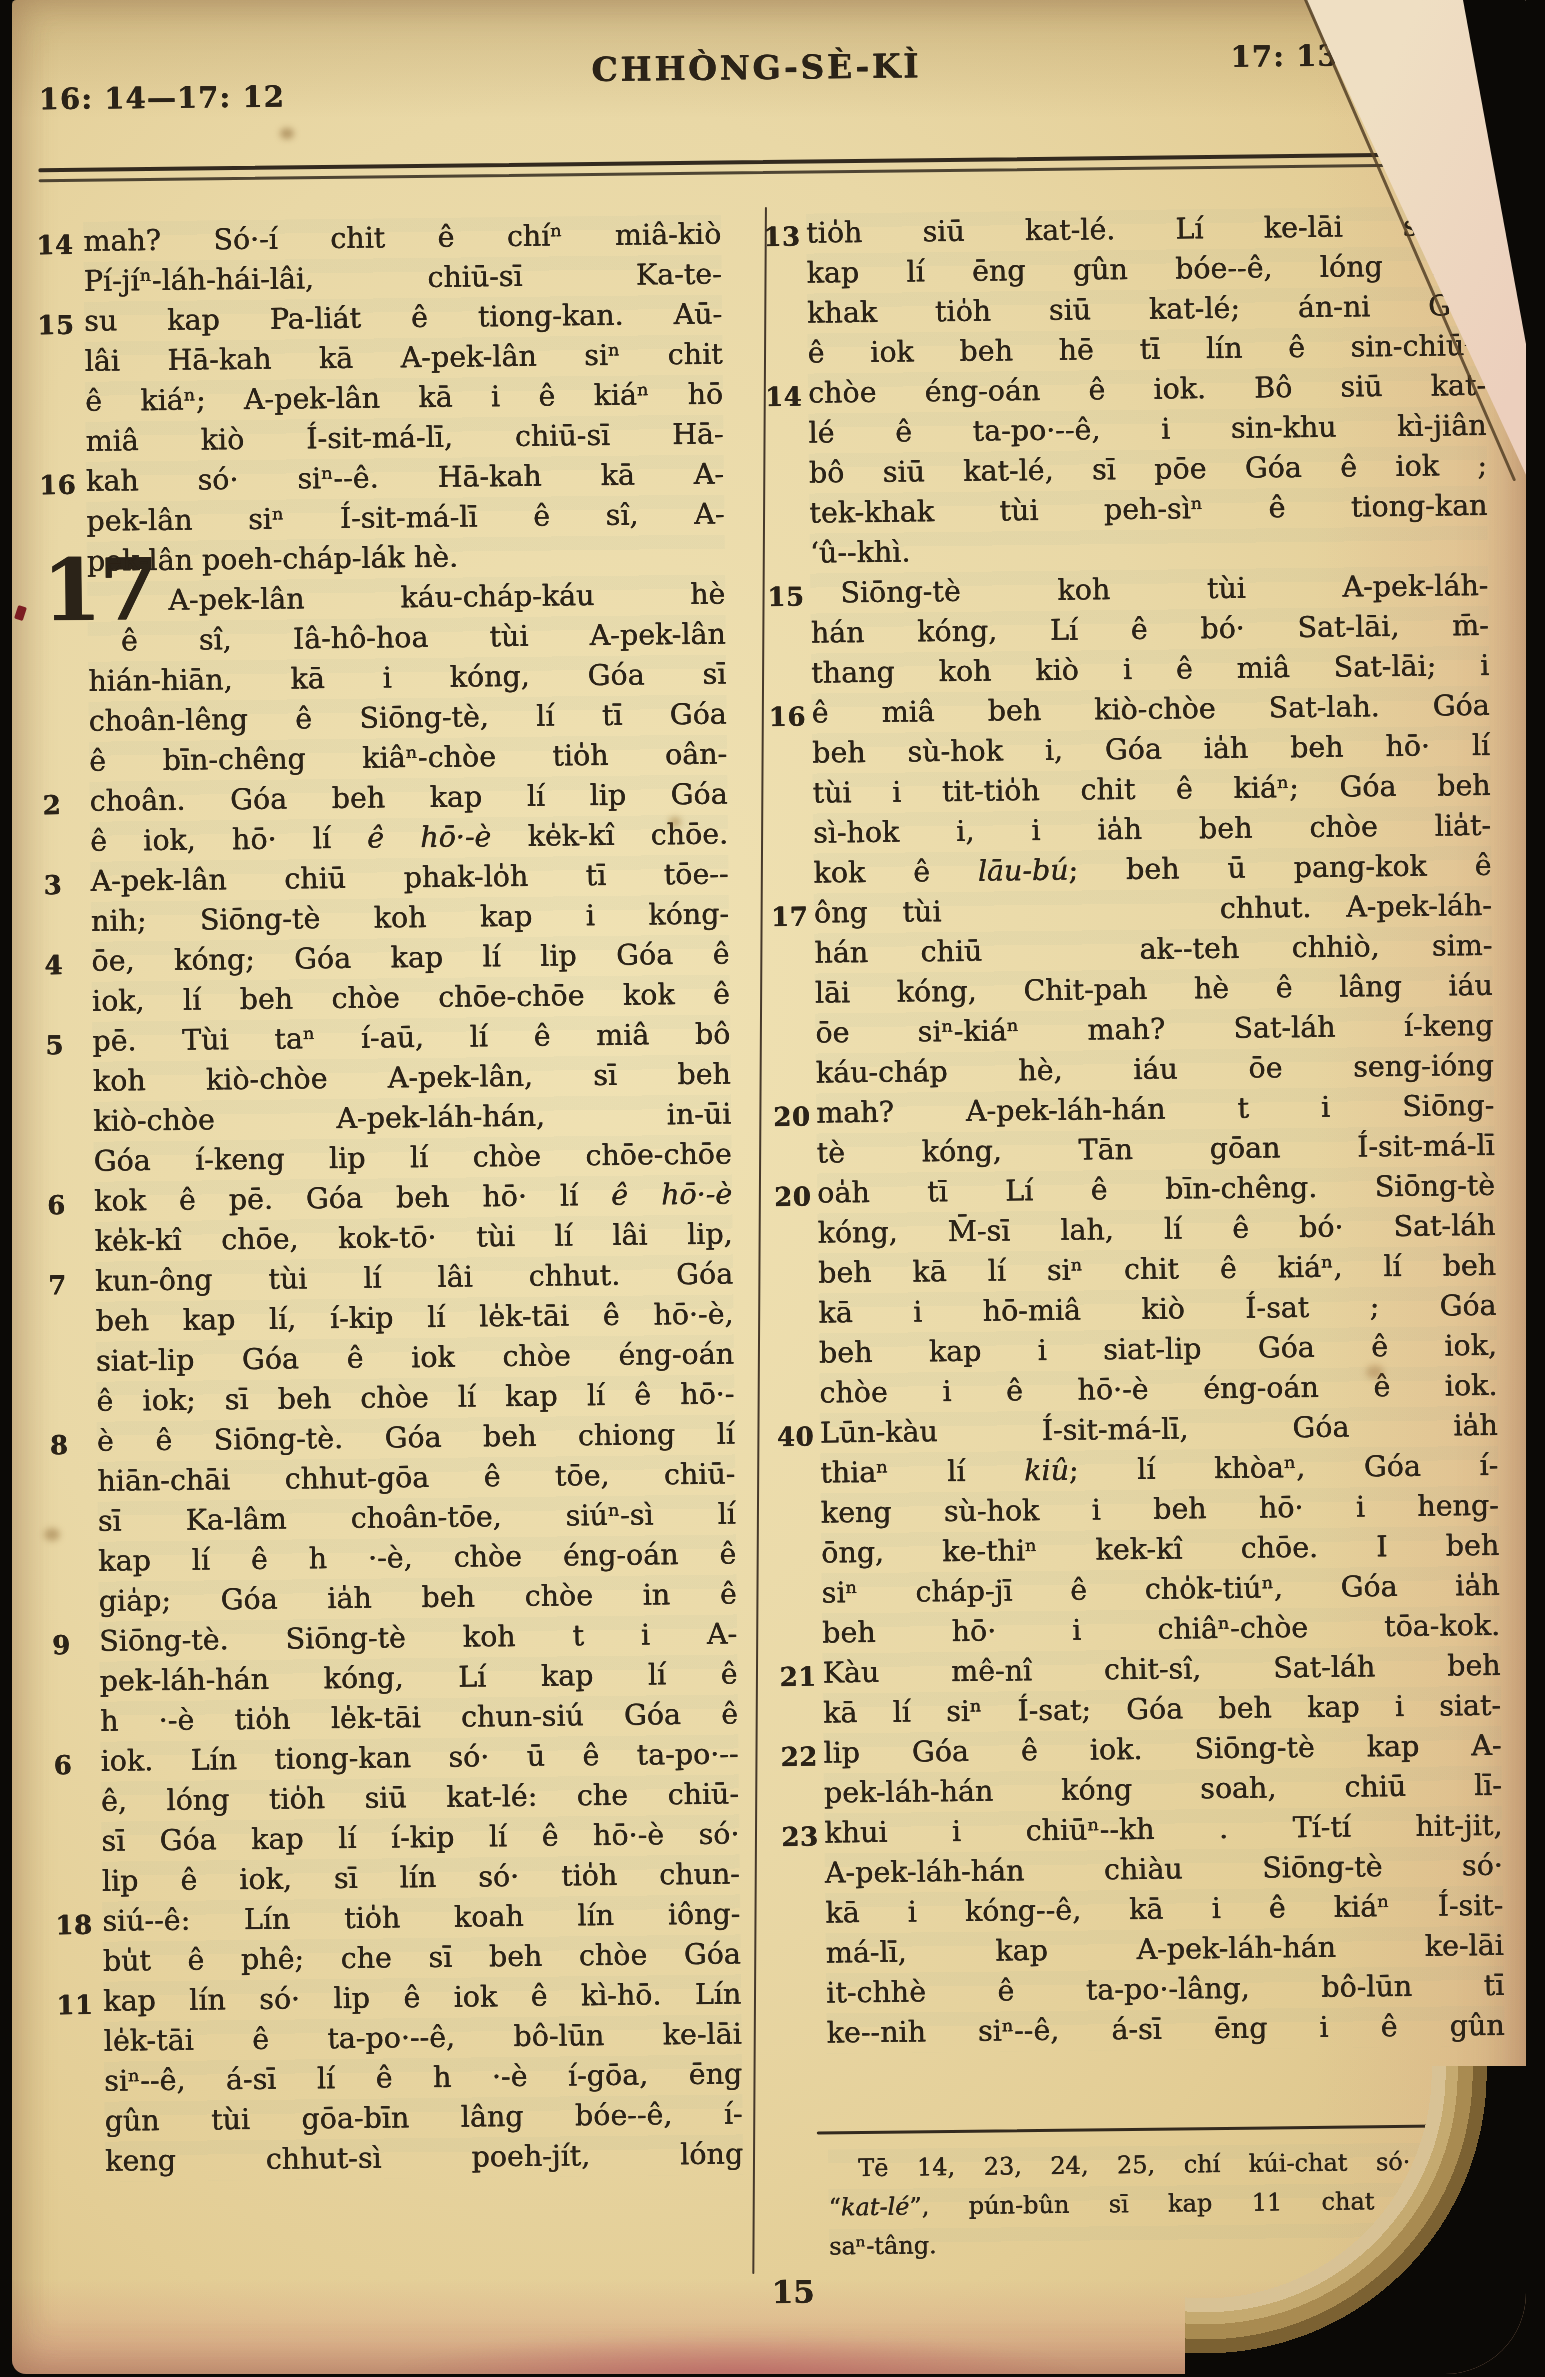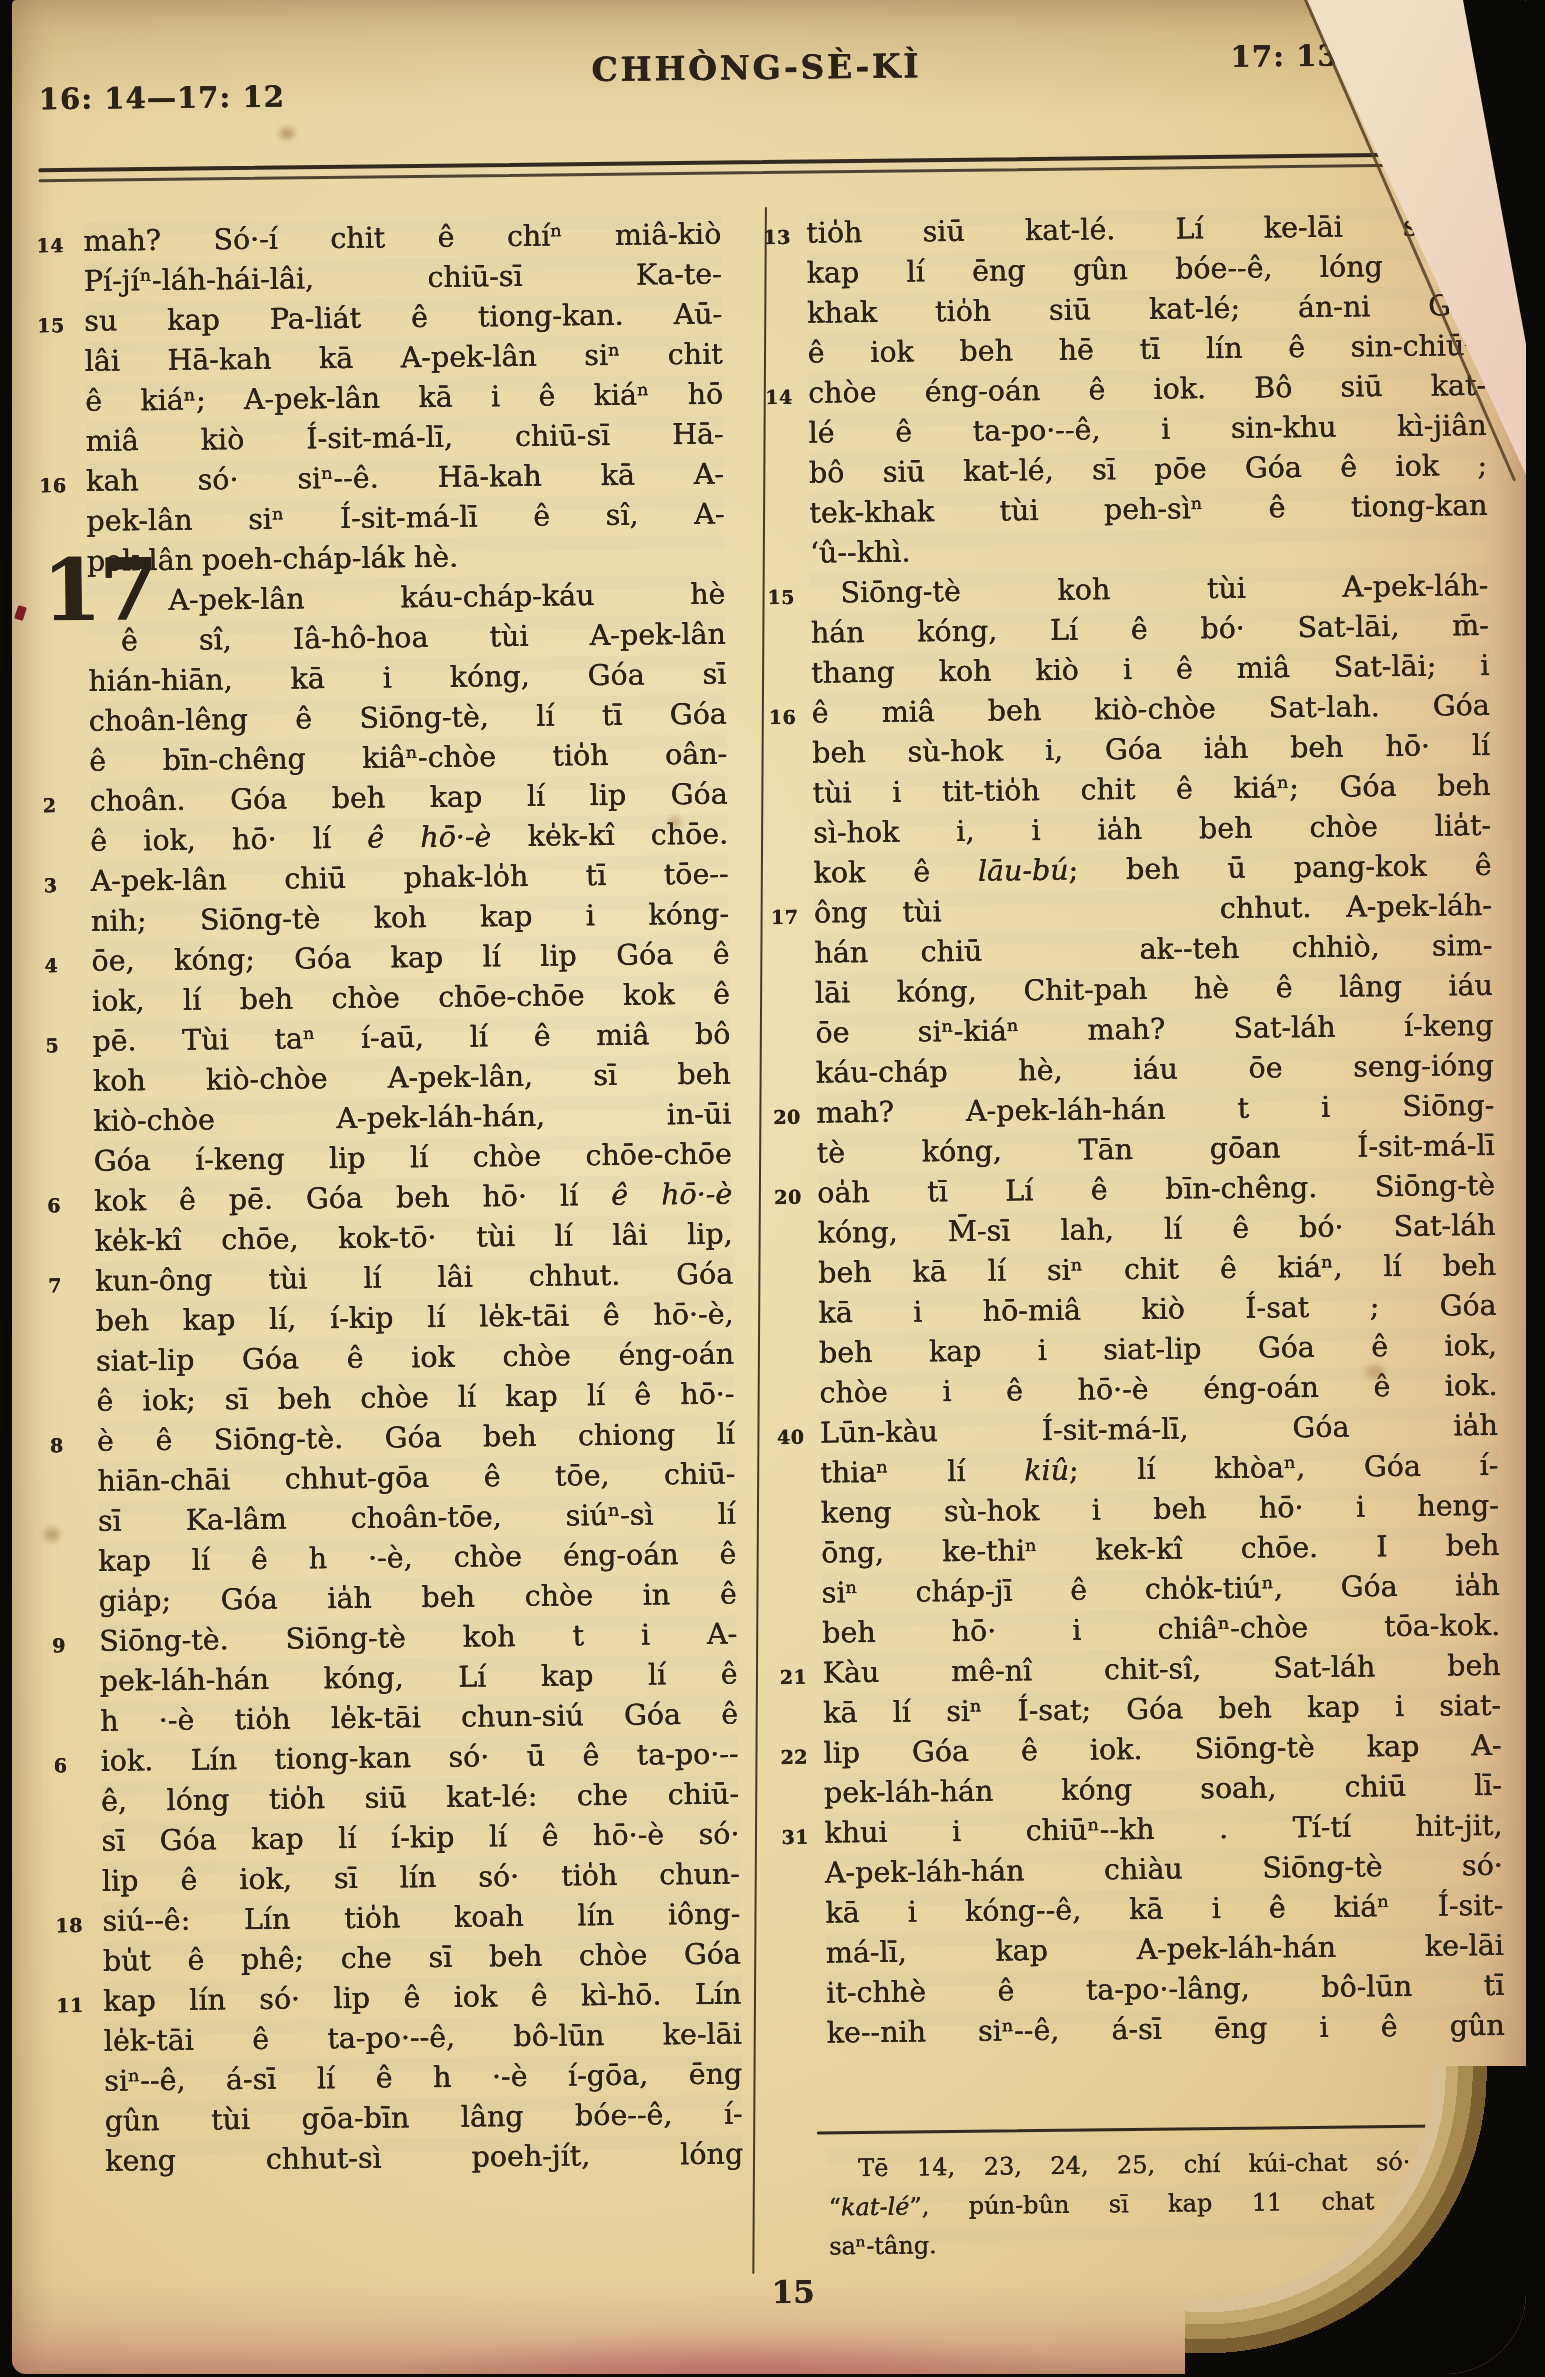--- a/index.html
+++ b/index.html
@@ -27,21 +27,21 @@
   #rule-a{left:38px;top:160px;width:1451px;height:4.3px;}
   #rule-b{left:38px;top:171px;width:1451px;height:2.7px;opacity:.85;}
   #divider{left:764px;top:207px;width:1.6px;height:2067px;transform:rotate(1deg);transform-origin:top center;background:#46392b;}
   #foot-rule{left:794px;top:2132px;width:705px;height:3.2px;}
   
   .col{position:absolute;top:214px;font-size:28.5px;line-height:40px;}
   #col-left{left:82px;width:638px;}
   #col-right{left:805px;width:678px;}
   .line{position:relative;height:40px;white-space:nowrap;text-align:justify;text-align-last:justify;}
   .line.noj{text-align:left;text-align-last:left;}
-  .vnum{position:absolute;top:3.2px;font-size:19px;font-weight:bold;letter-spacing:0.5px;}
+  .vnum{position:absolute;top:3.2px;font-size:26px;font-weight:bold;letter-spacing:0.5px;}
   #col-left .vnum{left:-47px;width:35px;text-align:right;}
   #col-right .vnum{left:-43px;width:33px;}
   #chapnum{position:absolute;left:-45px;top:348px;font-size:85px;font-weight:bold;letter-spacing:-2.1px;}
   #footnote{position:absolute;left:805px;top:2150px;width:678px;font-size:24px;line-height:39px;}
   #footnote .line{height:39px;}
   #pagenum{position:absolute;left:720px;top:2274px;width:97px;text-align:center;font-size:31px;font-weight:bold;}
   
   .fold-paper{position:absolute;top:0;right:0;width:253px;height:516px;
     background:linear-gradient(115deg,#efdfc3 30%,#eccfbd 85%);
     clip-path:polygon(13% 0,100% 0,100% 92%);}
@@ -159,21 +159,21 @@
           <div class="line"><span class="vnum">40</span><span>Lūn-kàu Í-sit-má-lī, Góa ia̍h</span></div>
           <div class="line"><span>thiaⁿ lí </span><i>kiû</i><span>; lí khòaⁿ, Góa í-</span></div>
           <div class="line"><span>keng sù-hok i beh hō· i heng-</span></div>
           <div class="line"><span>ōng, ke-thiⁿ kek-kî chōe.  I beh</span></div>
           <div class="line"><span>siⁿ cháp-jī ê cho̍k-tiúⁿ, Góa ia̍h</span></div>
           <div class="line"><span>beh hō· i chiâⁿ-chòe tōa-kok.</span></div>
           <div class="line"><span class="vnum">21</span><span>Kàu mê-nî chit-sî, Sat-láh beh</span></div>
           <div class="line"><span>kā lí siⁿ Í-sat; Góa beh kap i siat-</span></div>
           <div class="line"><span class="vnum">22</span><span>lip Góa ê iok.  Siōng-tè kap A-</span></div>
           <div class="line"><span>pek-láh-hán kóng soah, chiū lī-</span></div>
-          <div class="line"><span class="vnum">31</span><span>khui i chiūⁿ--kh&nbsp;.  Tí-tí hit-jit,</span></div>
+          <div class="line"><span class="vnum">23</span><span>khui i chiūⁿ--kh&nbsp;.  Tí-tí hit-jit,</span></div>
           <div class="line"><span>A-pek-láh-hán chiàu Siōng-tè só·</span></div>
           <div class="line"><span>kā i kóng--ê, kā i ê kiáⁿ Í-sit-</span></div>
           <div class="line"><span>má-lī, kap A-pek-láh-hán ke-lāi</span></div>
           <div class="line"><span>it-chhè ê ta-po·-lâng, bô-lūn tī</span></div>
           <div class="line"><span>ke--nih siⁿ--ê, á-sī ēng i ê gûn</span></div>
         </div>
 
       <div id="foot-rule" class="rule"></div>
       <div id="footnote" class="ghost">
           <div class="line" style="padding-left: 30px;"><span>Tē 14, 23, 24, 25, chí kúi-chat só· kóng,</span></div>

